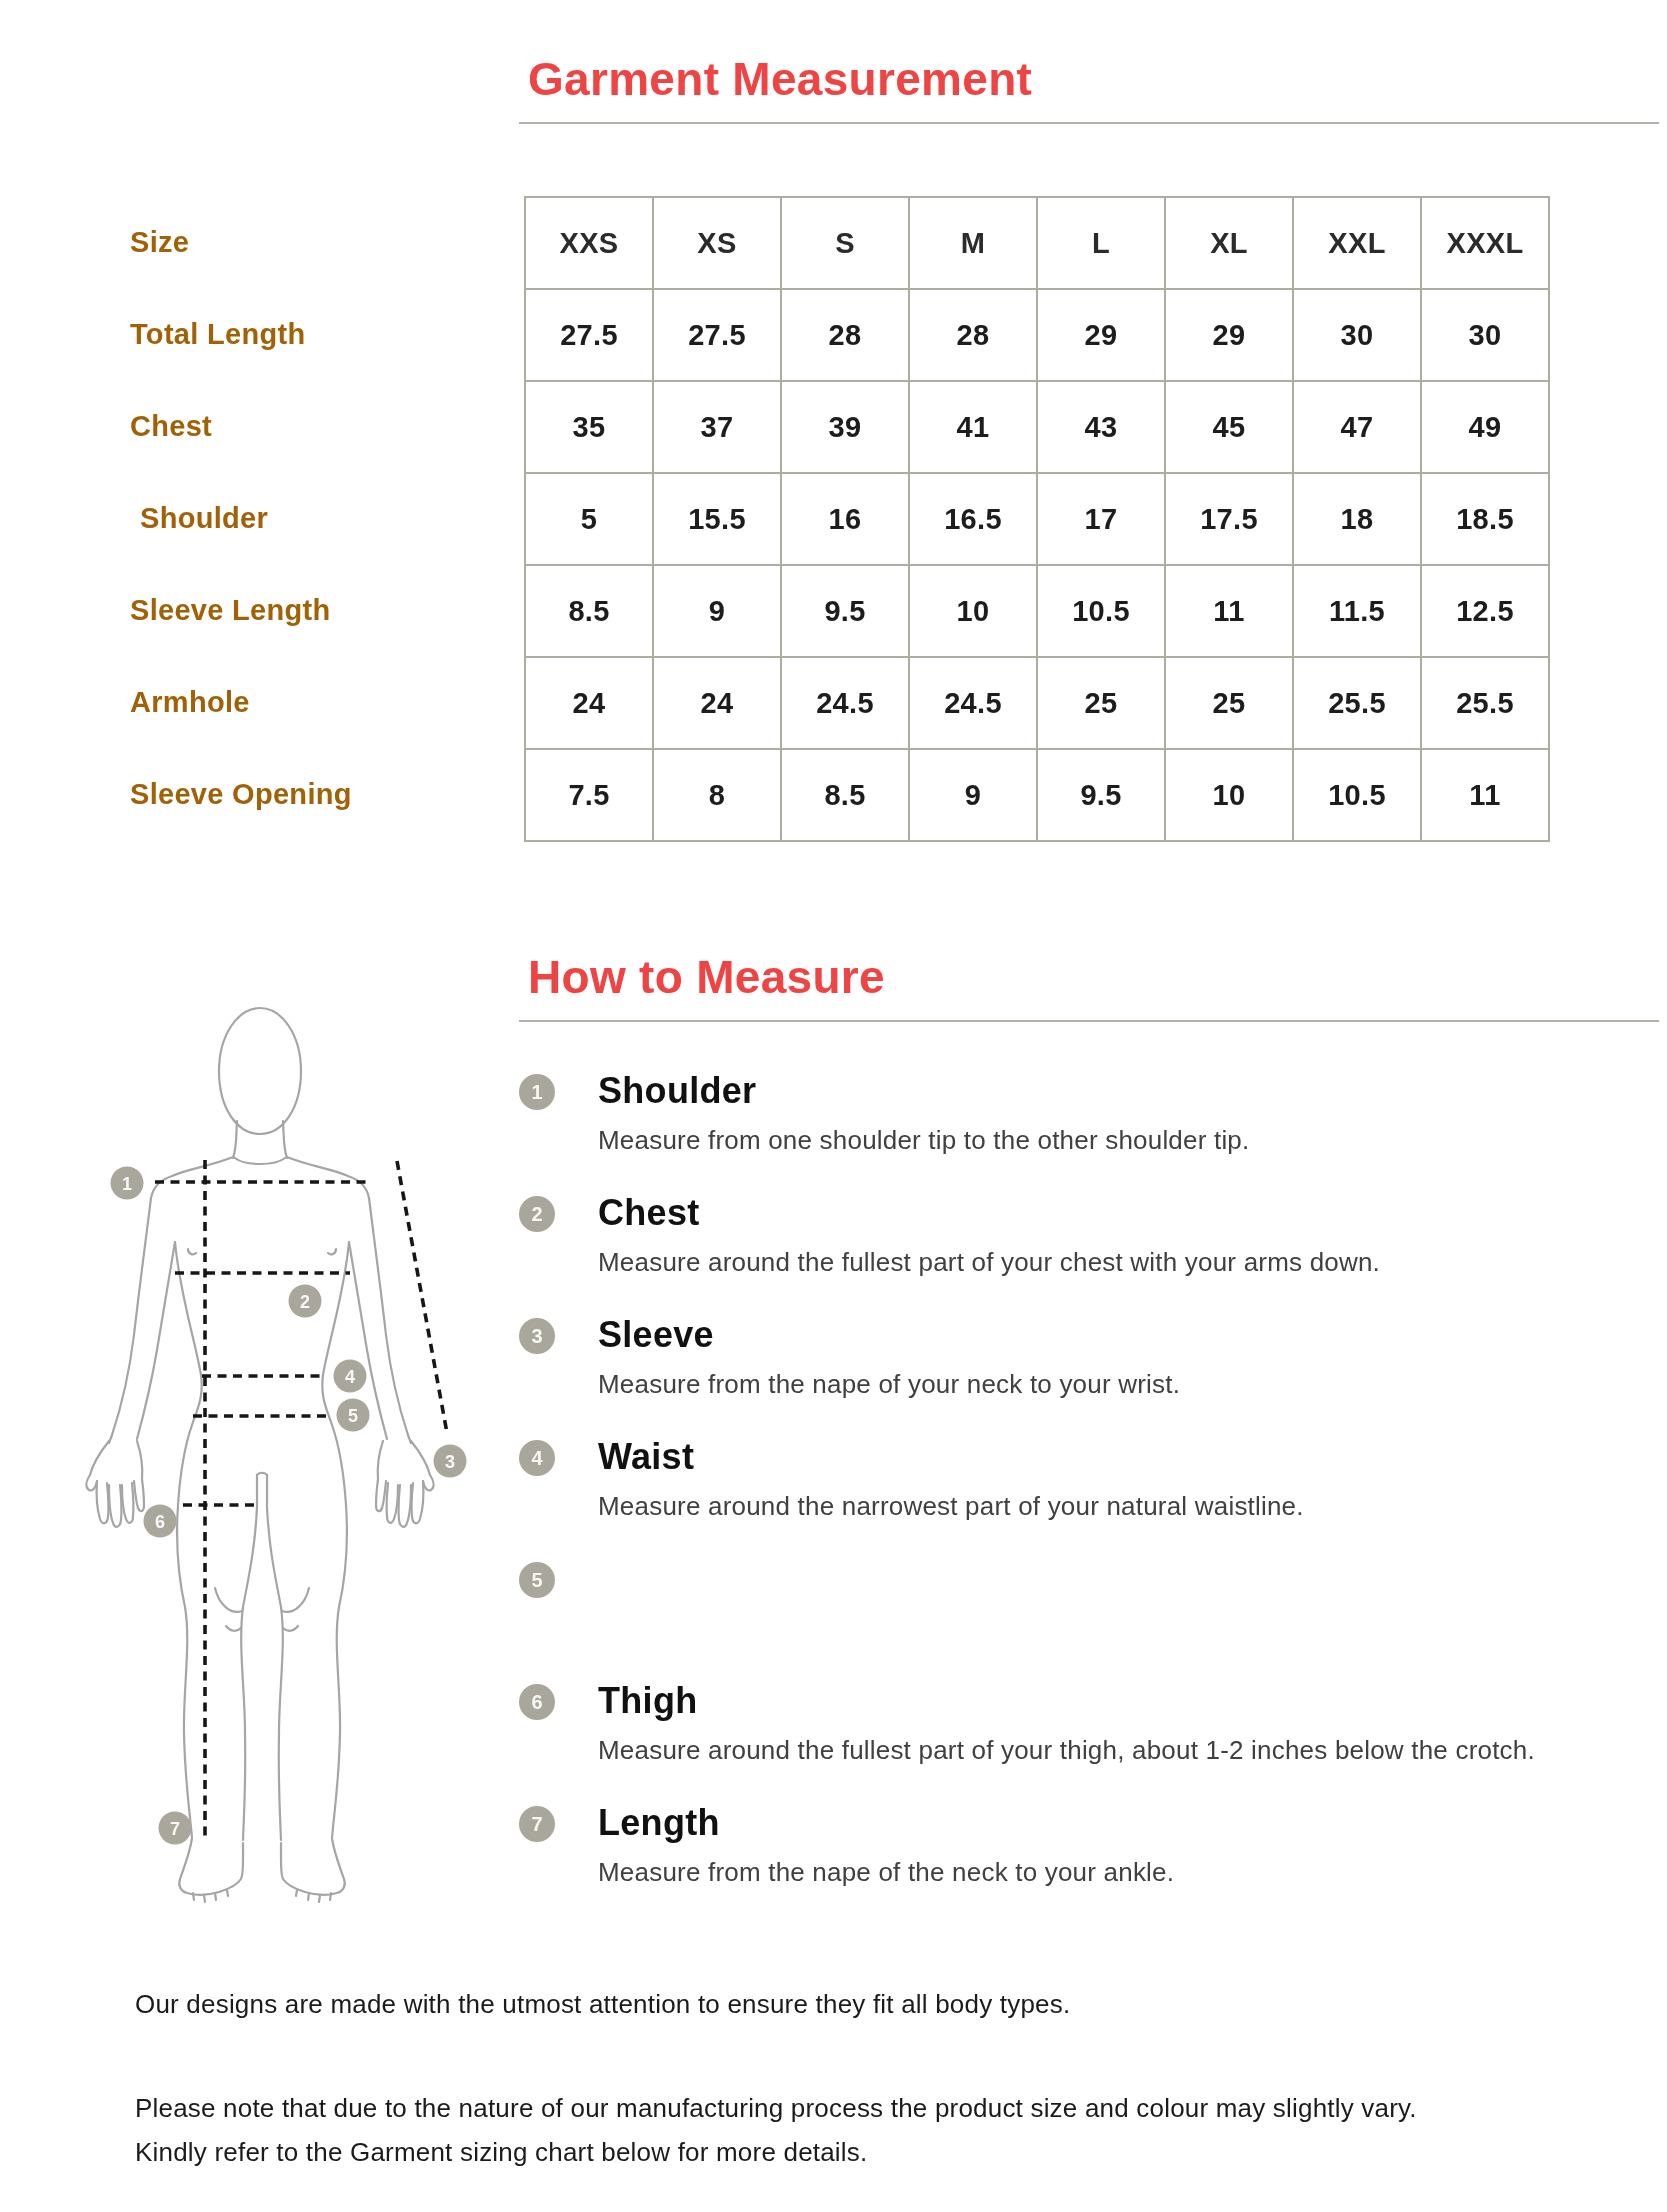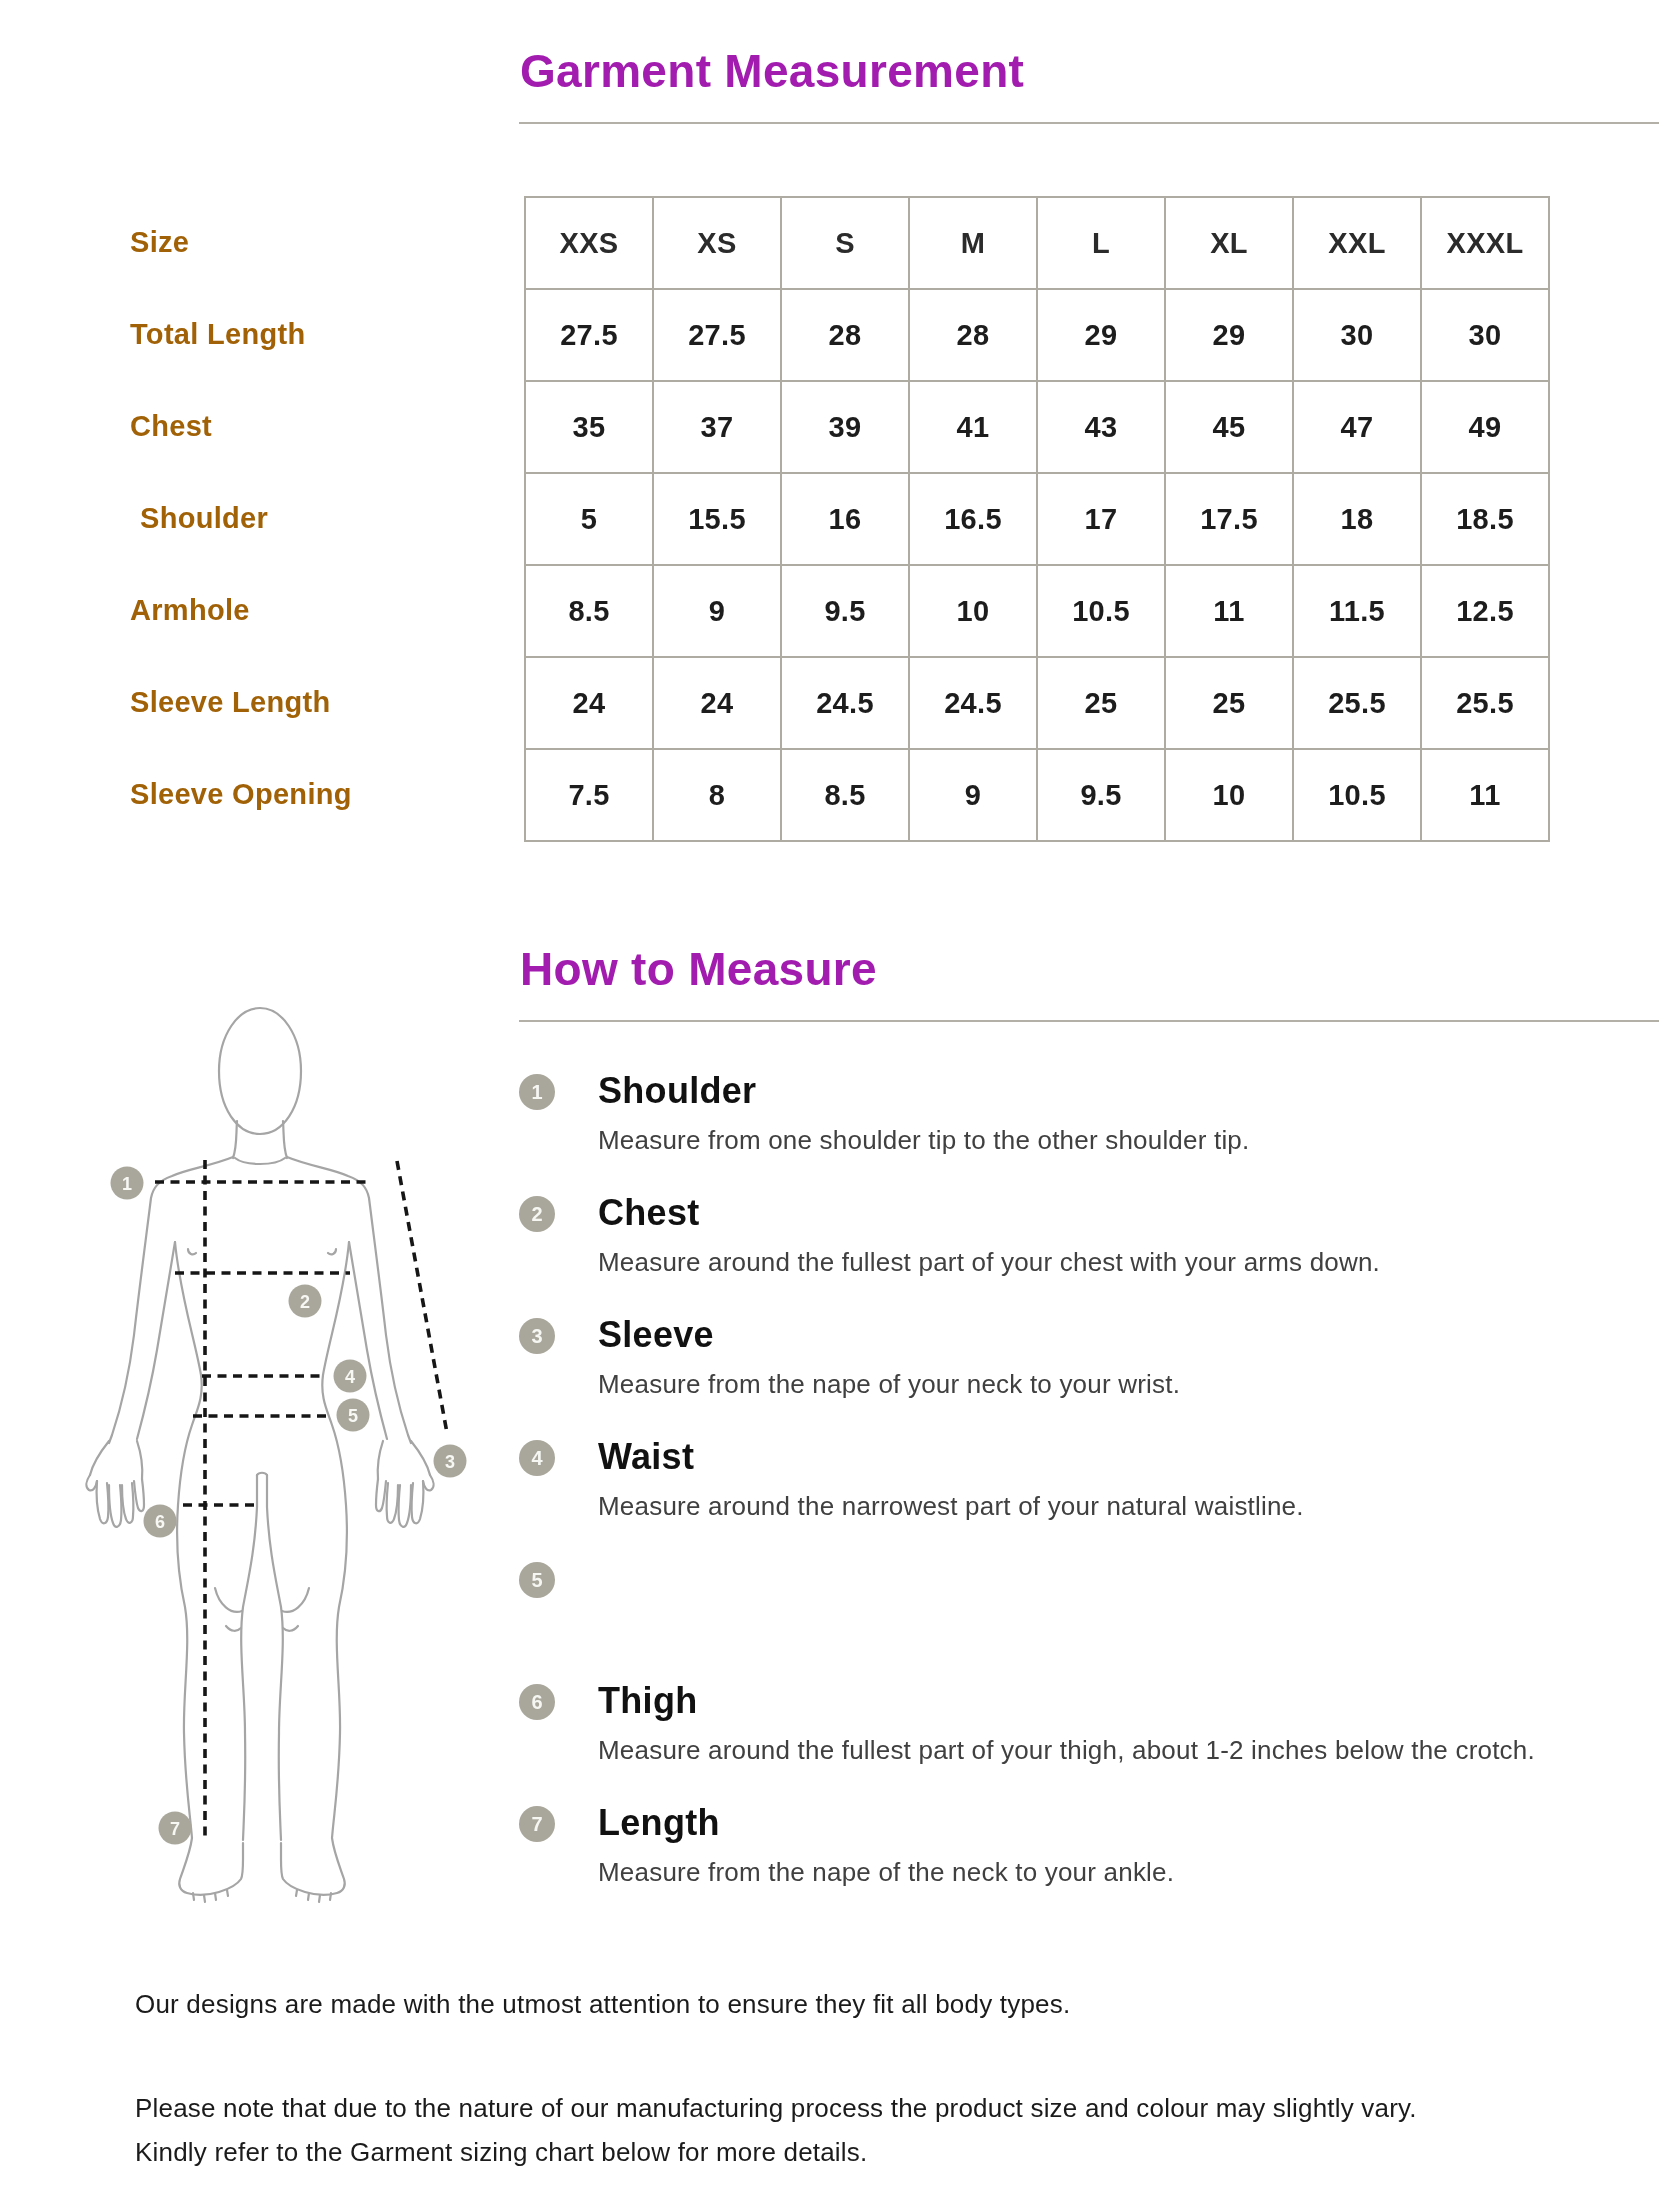--- a/index.html
+++ b/index.html
@@ -12,22 +12,22 @@
   }
   *{box-sizing:border-box;}
   html,body{margin:0;padding:0;}
   body{
     width:1667px;height:2212px;position:relative;background:#ffffff;
     font-family:"Liberation Sans", sans-serif;color:var(--text);
     overflow:hidden;
   }
   
   .section-title{
-    position:absolute;margin:0;font-size:46px;font-weight:700;
-    letter-spacing:.3px;color:#a21caf;white-space:nowrap;
+    position:absolute;margin:8px;font-size:46px;font-weight:700;
+    letter-spacing:.3px;color:#ef4444;white-space:nowrap;
   }
   #garment-title{left:520px;top:44px;}
   #howto-title{left:520px;top:942px;}
   .rule{position:absolute;height:2px;background:var(--rule);width:1140px;left:519px;}
   #garment-rule{top:122px;}
   #howto-rule{top:1020px;}
 
   
   #row-labels{position:absolute;left:130px;top:196px;width:380px;}
   .row-label{
@@ -72,22 +72,22 @@
 <body>
 
 <h1 class="section-title" id="garment-title">Garment Measurement</h1>
 <div class="rule" id="garment-rule"></div>
 
 <div id="row-labels">
     <div class="row-label">Size</div>
     <div class="row-label">Total Length</div>
     <div class="row-label">Chest</div>
     <div class="row-label">Shoulder</div>
+    <div class="row-label">Sleeve Length</div>
     <div class="row-label">Armhole</div>
-    <div class="row-label">Sleeve Length</div>
     <div class="row-label">Sleeve Opening</div>
   </div>
 
 <div id="size-table-wrap">
   <table>
     <thead>
       <tr>
           <th>XXS</th>
           <th>XS</th>
           <th>S</th>

